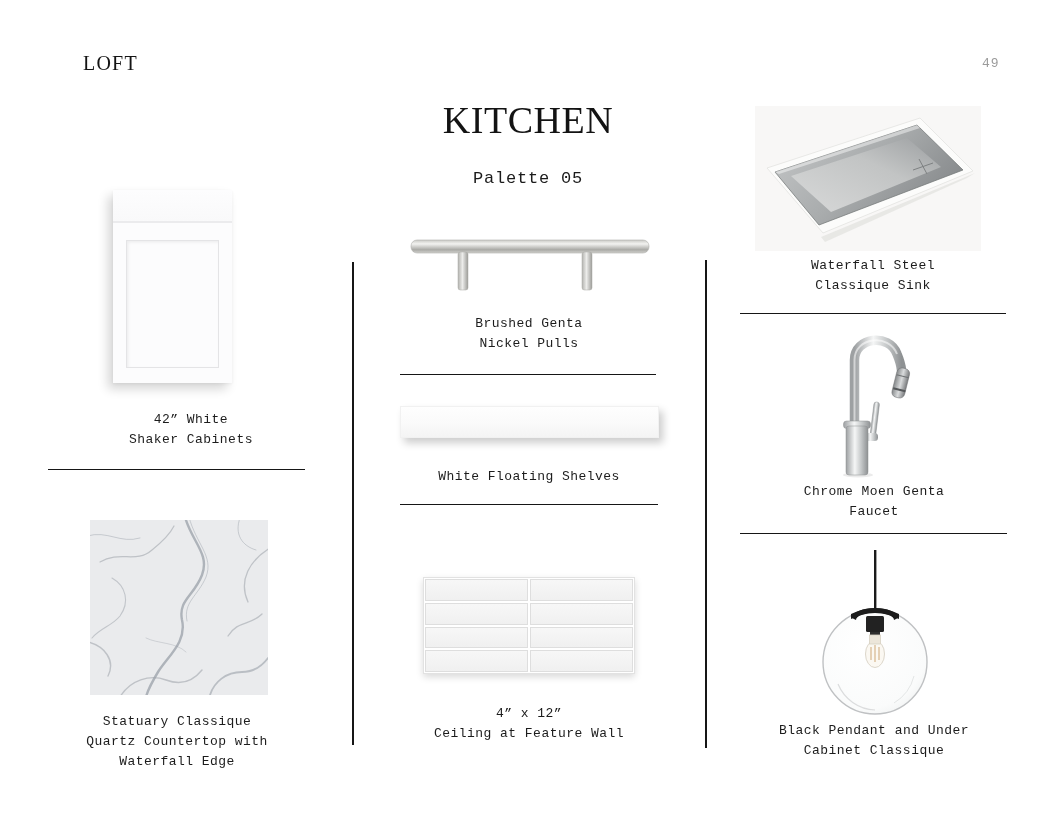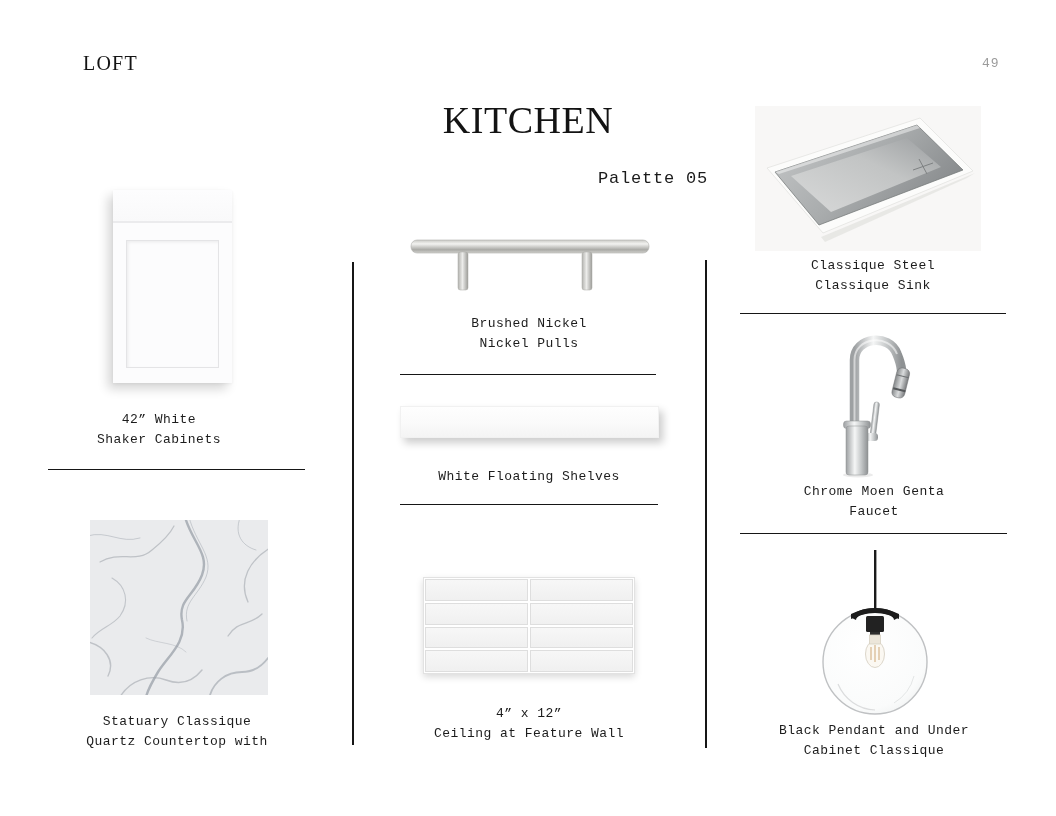--- a/index.html
+++ b/index.html
@@ -62,37 +62,37 @@
     box-sizing:border-box;padding:1px;
   }
   .tile{background:linear-gradient(180deg,#f7f7f7,#f0f0f0);border:1px solid #dedede;}
 </style>
 </head>
 <body>
 
 <div class="abs brand" style="left:57px;top:52px;margin-left:26px;">LOFT</div>
 <div class="abs pagenum" style="left:982px;top:56px;">49</div>
 <div class="abs title" style="left:348px;top:98px;">KITCHEN</div>
-<div class="abs subtitle" style="left:348px;top:169px;text-align:right;">Palette 05</div>
+<div class="abs subtitle" style="left:348px;top:169px;">Palette 05</div>
 
 <div class="abs vline" style="left:352px;top:262px;height:483px;"></div>
 <div class="abs vline" style="left:705px;top:260px;height:488px;"></div>
 <div class="abs hline" style="left:48px;top:469px;width:257px;"></div>
 <div class="abs hline" style="left:400px;top:374px;width:256px;"></div>
 <div class="abs hline" style="left:400px;top:504px;width:258px;"></div>
 <div class="abs hline" style="left:740px;top:313px;width:266px;"></div>
 <div class="abs hline" style="left:740px;top:533px;width:267px;"></div>
 
 <div class="abs cabinet" style="left:113px;top:190px;width:119px;height:193px;">
   <div class="cab-drawer"></div>
   <div class="cab-door">
     <div class="cab-panel"></div>
   </div>
 </div>
-<div class="abs caption" style="left:28px;top:410px;">
+<div class="abs caption" style="left:60px;top:410px;">
   <div>42” White</div>
   <div>Shaker Cabinets</div>
 </div>
 
 <div class="abs" style="left:90px;top:520px;width:178px;height:175px;">
   <svg width="178" height="175" viewBox="0 0 178 175">
     <rect x="0" y="0" width="178" height="175" fill="#ecedee"></rect>
     <rect x="0" y="0" width="178" height="175" fill="#e7e9ea" opacity="0.35"></rect>
     <g fill="none" stroke="#9aa0a8" stroke-linecap="round">
       <path d="M95,-3 C102,22 120,34 112,55 C104,76 88,80 92,100 C97,122 78,136 68,152 C62,162 58,169 56,177" stroke-width="2.4" opacity="0.75"></path>
@@ -104,20 +104,21 @@
       <path d="M150,-2 C144,14 152,26 166,30" stroke-width="1" opacity="0.45"></path>
       <path d="M-2,122 C14,126 26,140 18,156 M30,177 C40,160 60,154 76,160 C92,166 104,160 112,150" stroke-width="1.4" opacity="0.55"></path>
       <path d="M120,175 C124,162 136,152 152,152 C164,152 172,146 178,138" stroke-width="1.8" opacity="0.6"></path>
       <path d="M56,118 C68,124 86,122 96,132" stroke-width="0.9" opacity="0.4"></path>
     </g>
   </svg>
 </div>
 <div class="abs caption" style="left:46px;top:712px;">
   <div>Statuary Classique</div>
   <div>Quartz Countertop with</div>
+  <div>Waterfall Edge</div>
 </div>
 
 <div class="abs" style="left:410px;top:236px;width:240px;height:58px;">
   <svg width="240" height="58" viewBox="0 0 240 58">
     <defs>
       <linearGradient id="barV" x1="0" y1="0" x2="0" y2="1">
         <stop offset="0" stop-color="#c9c9c5"></stop>
           <stop offset="0.3" stop-color="#f2f2f0"></stop>
         <stop offset="0.75" stop-color="#a9a9a5"></stop>
           <stop offset="1" stop-color="#d2d2ce"></stop>
@@ -127,21 +128,21 @@
           <stop offset="0.45" stop-color="#ececea"></stop>
         <stop offset="1" stop-color="#9d9d99"></stop>
       </linearGradient>
     </defs>
     <rect x="1" y="4" width="238" height="13" rx="6" fill="url(#barV)" stroke="#b0b0ac" stroke-width="0.6"></rect>
     <rect x="48" y="16" width="10" height="38" rx="2.5" fill="url(#postH)" stroke="#a8a8a4" stroke-width="0.5"></rect>
     <rect x="172" y="16" width="10" height="38" rx="2.5" fill="url(#postH)" stroke="#a8a8a4" stroke-width="0.5"></rect>
   </svg>
 </div>
 <div class="abs caption" style="left:398px;top:314px;">
-  <div>Brushed Nickel</div>
+  <div>Brushed Genta</div>
   <div>Nickel Pulls</div>
 </div>
 
 <div class="abs shelf" style="left:400px;top:406px;width:257px;height:30px;"></div>
 <div class="abs caption" style="left:398px;top:467px;">
   <div>White Floating Shelves</div>
 </div>
 
 <div class="abs tiles" style="left:423px;top:577px;width:212px;height:97px;">
   <div class="tile"></div>
@@ -178,21 +179,21 @@
     <polygon points="20,66 162,19 208,64 64,119" fill="url(#steel)" stroke="#6f7273" stroke-width="0.7"></polygon>
     <polygon points="36,70 152,32 186,61 76,106" fill="url(#floor)"></polygon>
     <g stroke="#7e8182" stroke-width="1">
       <line x1="158" y1="64" x2="178" y2="57"></line>
       <line x1="164" y1="53" x2="172" y2="68"></line>
     </g>
     <polygon points="20,66 162,19 165,22 24,68" fill="#ffffff" opacity="0.45"></polygon>
   </svg>
 </div>
 <div class="abs caption" style="left:742px;top:256px;">
-  <div>Classique Steel</div>
+  <div>Waterfall Steel</div>
   <div>Classique Sink</div>
 </div>
 
 <div class="abs" style="left:838px;top:330px;width:80px;height:148px;">
   <svg width="80" height="148" viewBox="0 0 80 148">
     <defs>
       <linearGradient id="chromeH" x1="0" y1="0" x2="1" y2="0">
         <stop offset="0" stop-color="#9da0a2"></stop>
           <stop offset="0.4" stop-color="#f5f6f6"></stop>
         <stop offset="0.7" stop-color="#c3c6c7"></stop>

